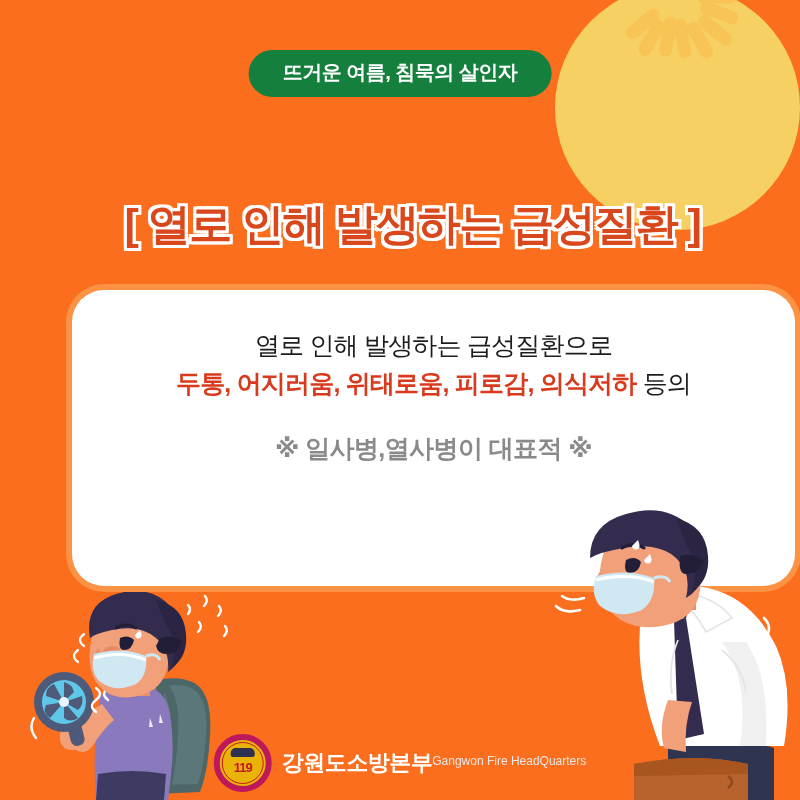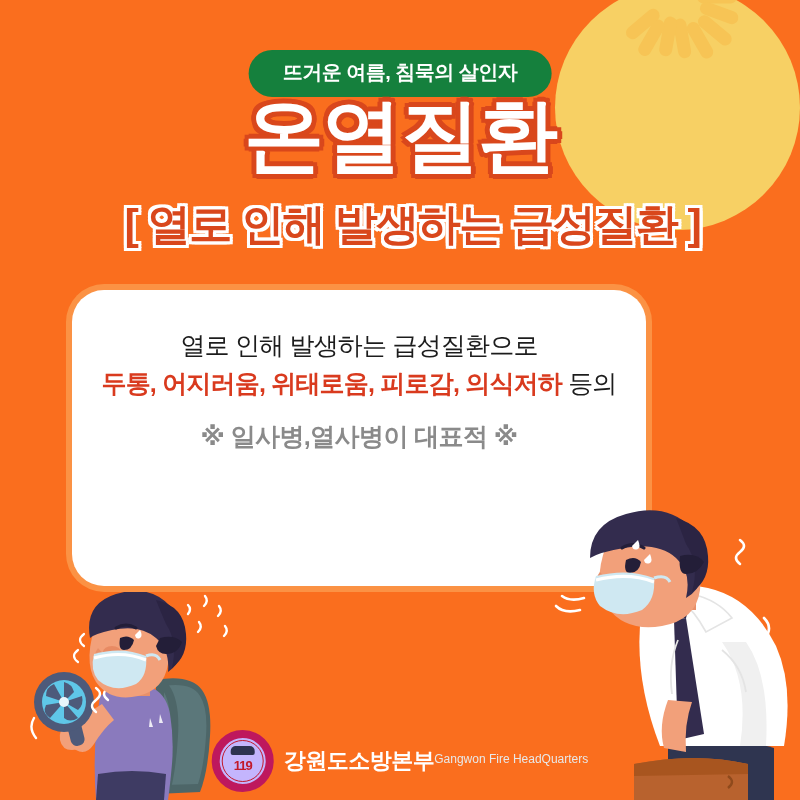--- a/index.html
+++ b/index.html
@@ -59,53 +59,54 @@
     color:#D9471C;
     line-height:1;
     text-shadow:
       -3px -3px 0 #ffffff, 3px -3px 0 #ffffff, -3px 3px 0 #ffffff, 3px 3px 0 #ffffff,
       0 -3px 0 #ffffff, 0 3px 0 #ffffff, -3px 0 0 #ffffff, 3px 0 0 #ffffff;
     padding-left: 25px;
   }
 
   
   .card{
-    position:absolute;left:72px;top:290px;width:574px;height:296px;
+    position:absolute;left:72px;top:290px;width:704px;height:296px;
     background:#ffffff;
     border-radius:32px;
     box-shadow:0 0 0 6px #FB9244;
+    padding-left:19px;
   }
   .card-body{
     position:absolute;left:0;right:0;top:36px;
     text-align:center;
   }
   .cline{
     font-size:25px;color:#1C1C1C;line-height:38px;letter-spacing:-0.8px;
     font-weight:normal;
   }
   .hl{color:#D93A1E;font-weight:bold;}
   .note{
-    margin-top:18px;
+    margin-top:30px;
     font-size:25px;font-weight:bold;color:#8A8A8A;letter-spacing:-0.6px;
   }
 
   
   .person{position:absolute;pointer-events:none;}
   .woman{left:28px;bottom:0;width:232px;height:208px;}
   .man{right:0;bottom:0;width:250px;height:290px;}
 
   
   .footer{
     position:absolute;left:50%;bottom:8px;transform:translateX(-50%);
     display:flex;align-items:center;gap:10px;
   }
   .emblem{
     width:46px;height:46px;border-radius:50%;
-    background:#c4b5fd;
-    border:8px solid #be185d;
+    background:#eab308;
+    border:6px solid #be185d;
     position:relative;
     display:flex;align-items:center;justify-content:center;
     overflow:hidden;
   }
   .emblem .ring{
     position:absolute;inset:2px;border-radius:50%;border:1.5px solid #C2182A;
   }
   .emblem .n119{
     font-size:13px;font-weight:bold;color:#C2182A;
     letter-spacing:-1px;position:relative;top:4px;
@@ -131,21 +132,20 @@
     <div class="ray" style="transform:translate(-50%,-50%) rotate(150deg) translateY(-158px);"></div>
     <div class="ray" style="transform:translate(-50%,-50%) rotate(170deg) translateY(-150px);"></div>
     <div class="ray" style="transform:translate(-50%,-50%) rotate(190deg) translateY(-148px);"></div>
     <div class="ray" style="transform:translate(-50%,-50%) rotate(210deg) translateY(-155px);"></div>
     <div class="ray" style="transform:translate(-50%,-50%) rotate(230deg) translateY(-150px);"></div>
 
   </div>
 
   <div class="badge">뜨거운 여름, 침묵의 살인자</div>
 
-  <div class="title">온열질환</div>
 
   <div class="subtitle">[ 열로 인해 발생하는 급성질환 ]</div>
 
   <div class="card">
     <div class="card-body">
       <div class="cline">열로 인해 발생하는 급성질환으로</div>
       <div class="cline"><span class="hl">두통, 어지러움, 위태로움, 피로감, 의식저하</span><span> 등의</span></div>
       <div class="note">※ 일사병,열사병이 대표적 ※</div>
     </div>
   </div>

